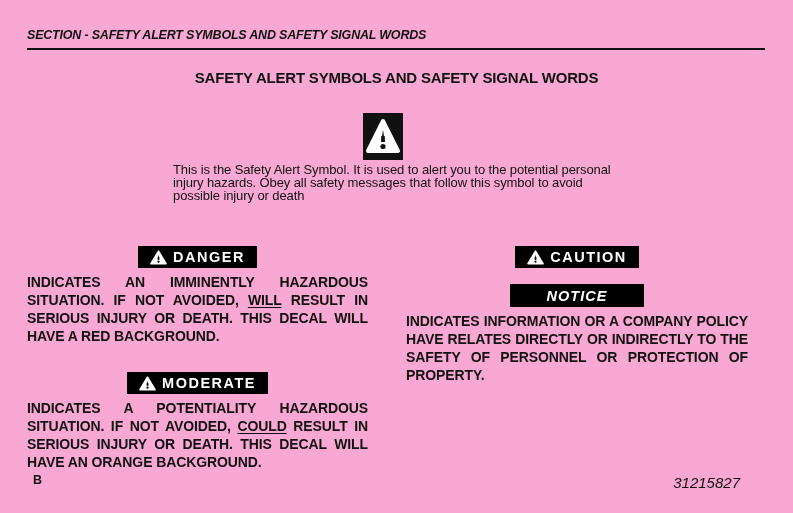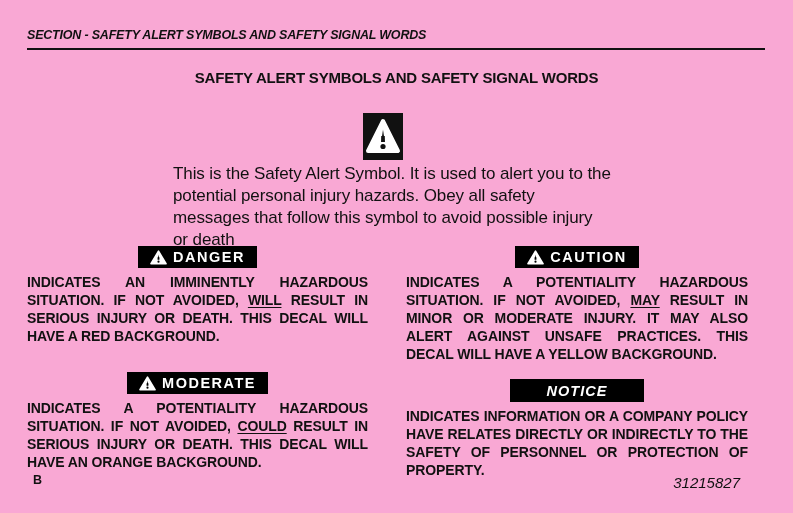--- a/index.html
+++ b/index.html
@@ -48,22 +48,22 @@
     width: 40px;
     height: 47px;
   }
 
   
   .intro {
     position: absolute;
     left: 173px;
     top: 163px;
     width: 438px;
-    font-size: 17px;
-    line-height: 22px;
+    font-size: 13px;
+    line-height: 13px;
     letter-spacing: -0.1px;
   }
 
   
   .col {
     position: absolute;
     top: 246px;
   }
   .col-left  { left: 27px;  width: 341px; }
   .col-right { left: 393px; width: 342px; margin-left: 13px; }
@@ -176,21 +176,20 @@
       <span class="banner-icon">
         <svg width="17" height="15" viewBox="0 0 20 18" xmlns="http://www.w3.org/2000/svg">
           <path d="M10 1.5 L19 16.5 L1 16.5 Z" fill="#ffffff" stroke="#ffffff" stroke-width="2" stroke-linejoin="round"></path>
           <path d="M10 5.5 L11 11.5 L9 11.5 Z" fill="#000000"></path>
           <rect x="9" y="8.5" width="2" height="3" fill="#000000"></rect>
           <circle cx="10" cy="14" r="1.3" fill="#000000"></circle>
         </svg>
       </span>
       <span>CAUTION</span>
     </div>
-    <div class="signal-body"><span>INDICATES A POTENTIALITY HAZARDOUS SITUATION. IF NOT AVOIDED, </span><span class="u">MAY</span><span> RESULT IN MINOR OR MODERATE INJURY. IT MAY ALSO ALERT AGAINST UNSAFE PRACTICES. THIS DECAL WILL HAVE A YELLOW BACKGROUND.</span></div>
 
     <div class="signal-banner notice-banner gap-md">
       <span>NOTICE</span>
     </div>
     <div class="signal-body">INDICATES INFORMATION OR A COMPANY POLICY HAVE RELATES DIRECTLY OR INDIRECTLY TO THE SAFETY OF PERSONNEL OR PROTECTION OF PROPERTY.</div>
 
   </div>
 
   <div class="footer-left">B</div>
 

